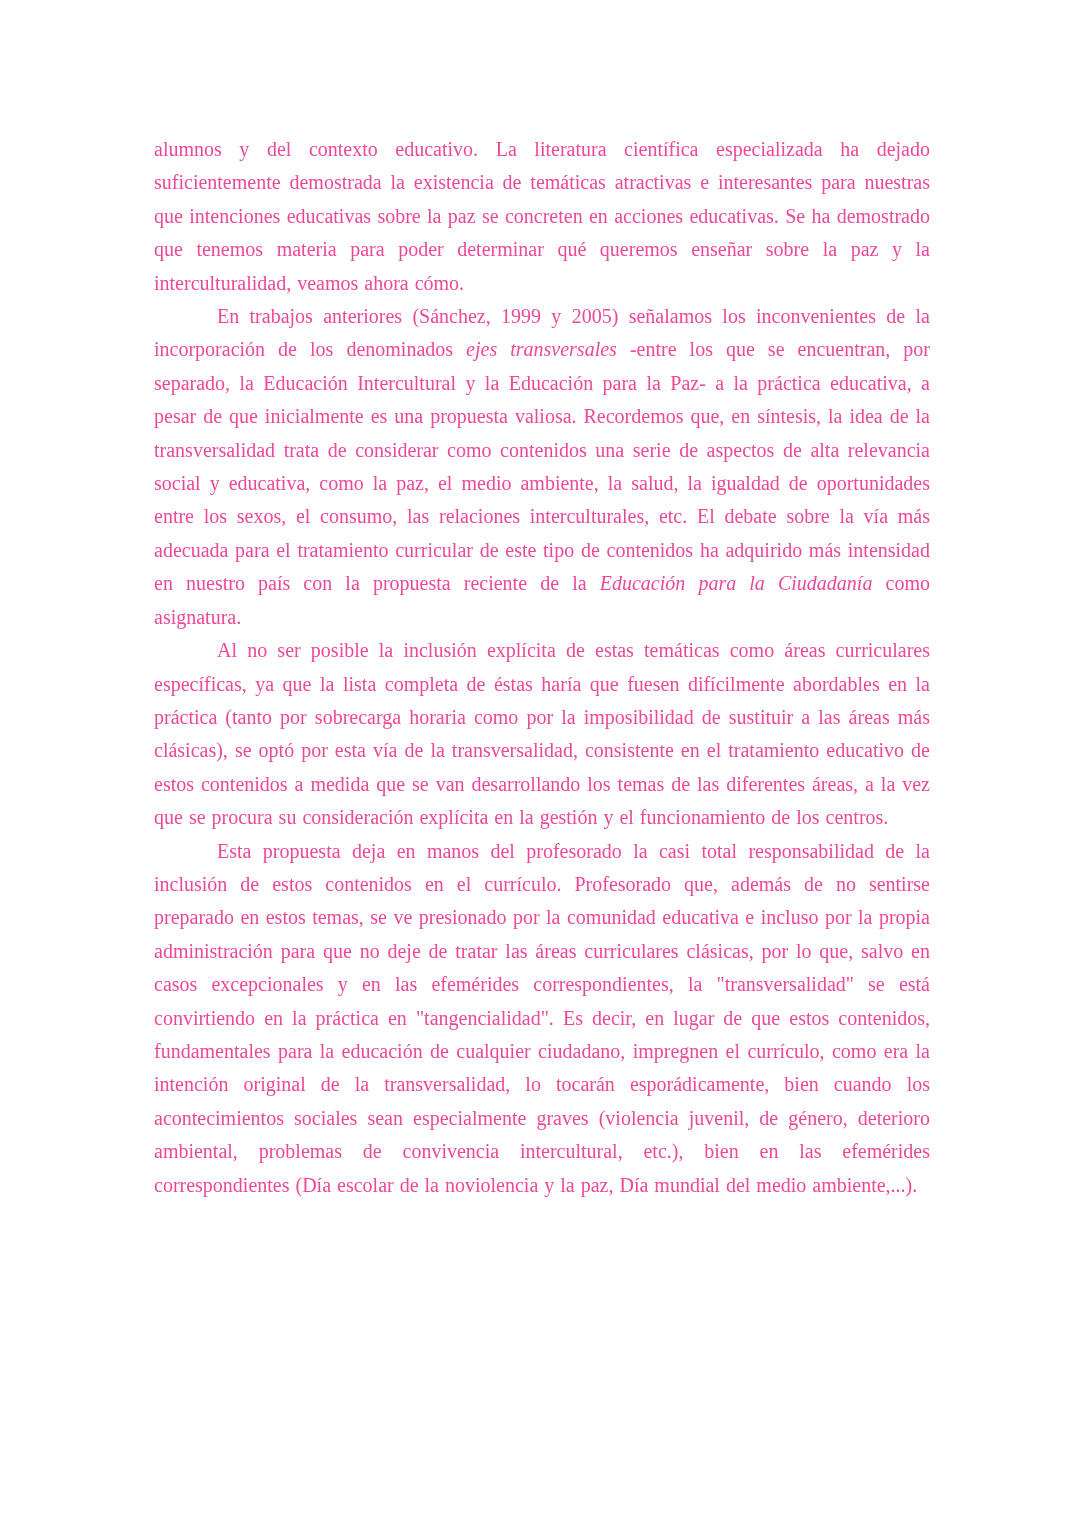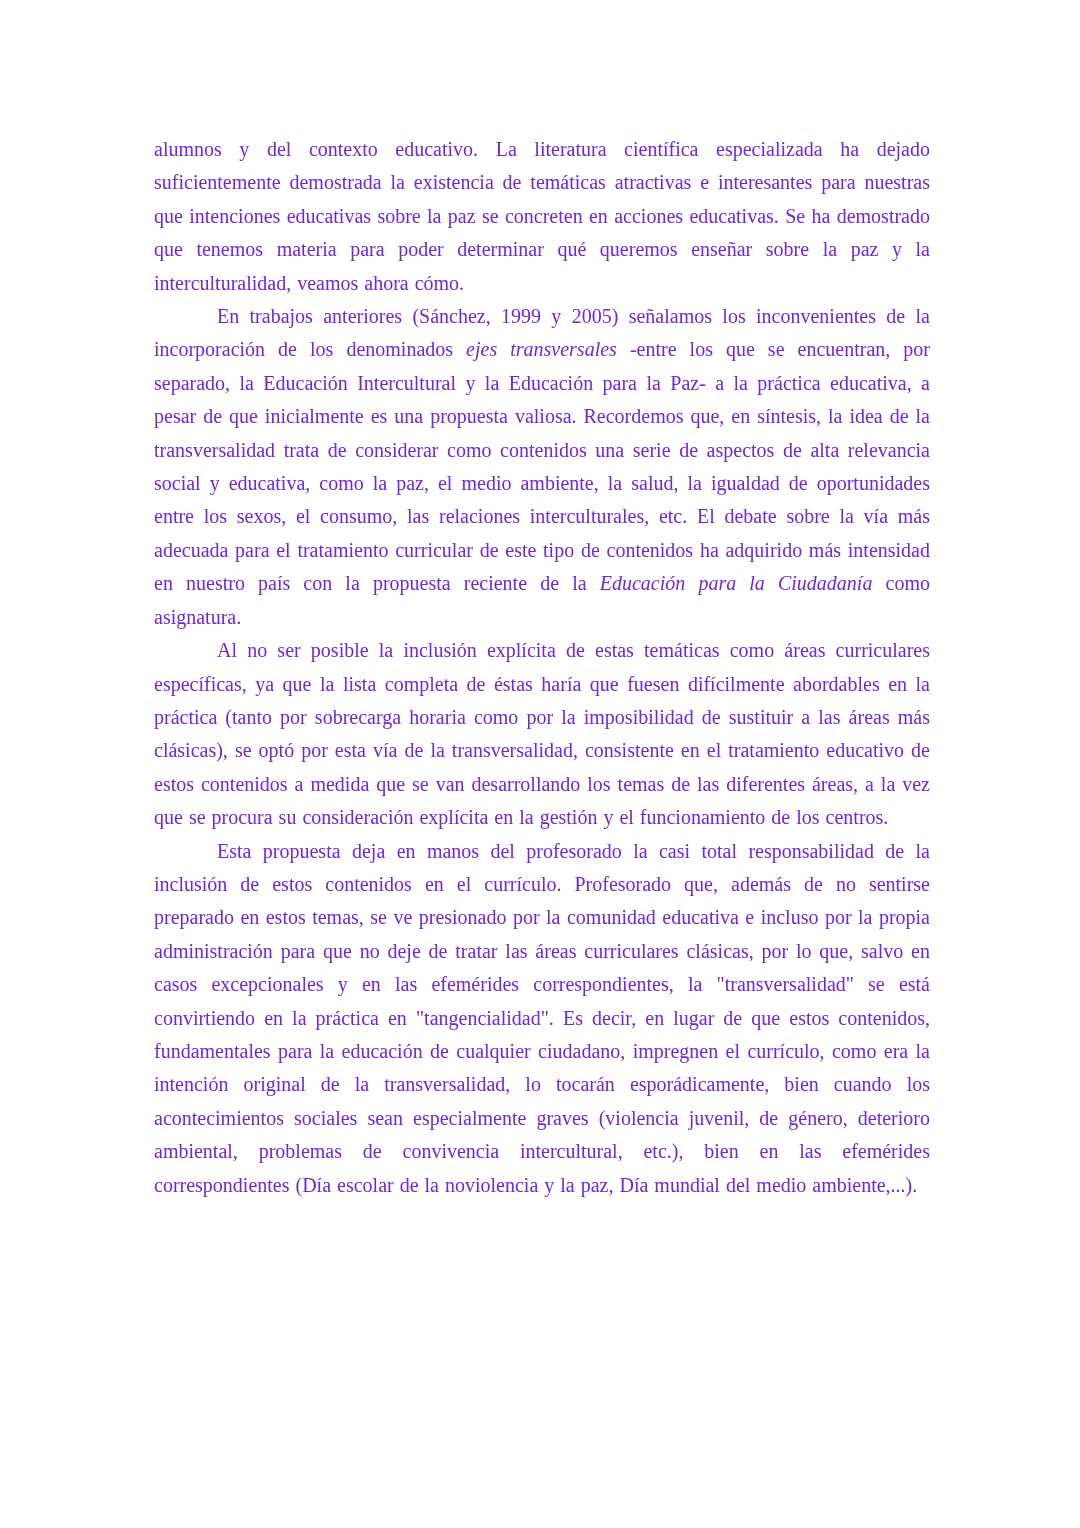--- a/index.html
+++ b/index.html
@@ -17,21 +17,21 @@
   }
   .text-body {
     width: 776px;
   }
   p.para {
     margin: 0;
     padding: 0;
     font-family: "Liberation Serif", "DejaVu Serif", serif;
     font-size: 20px;
     line-height: 33.4px;
-    color: #6d28d9;
+    color: #ec4899;
     text-align: justify;
     word-spacing: 1px;
   }
   p.para.indent {
     text-indent: 63px;
   }
   p.para em {
     font-style: italic;
   }
 </style>

